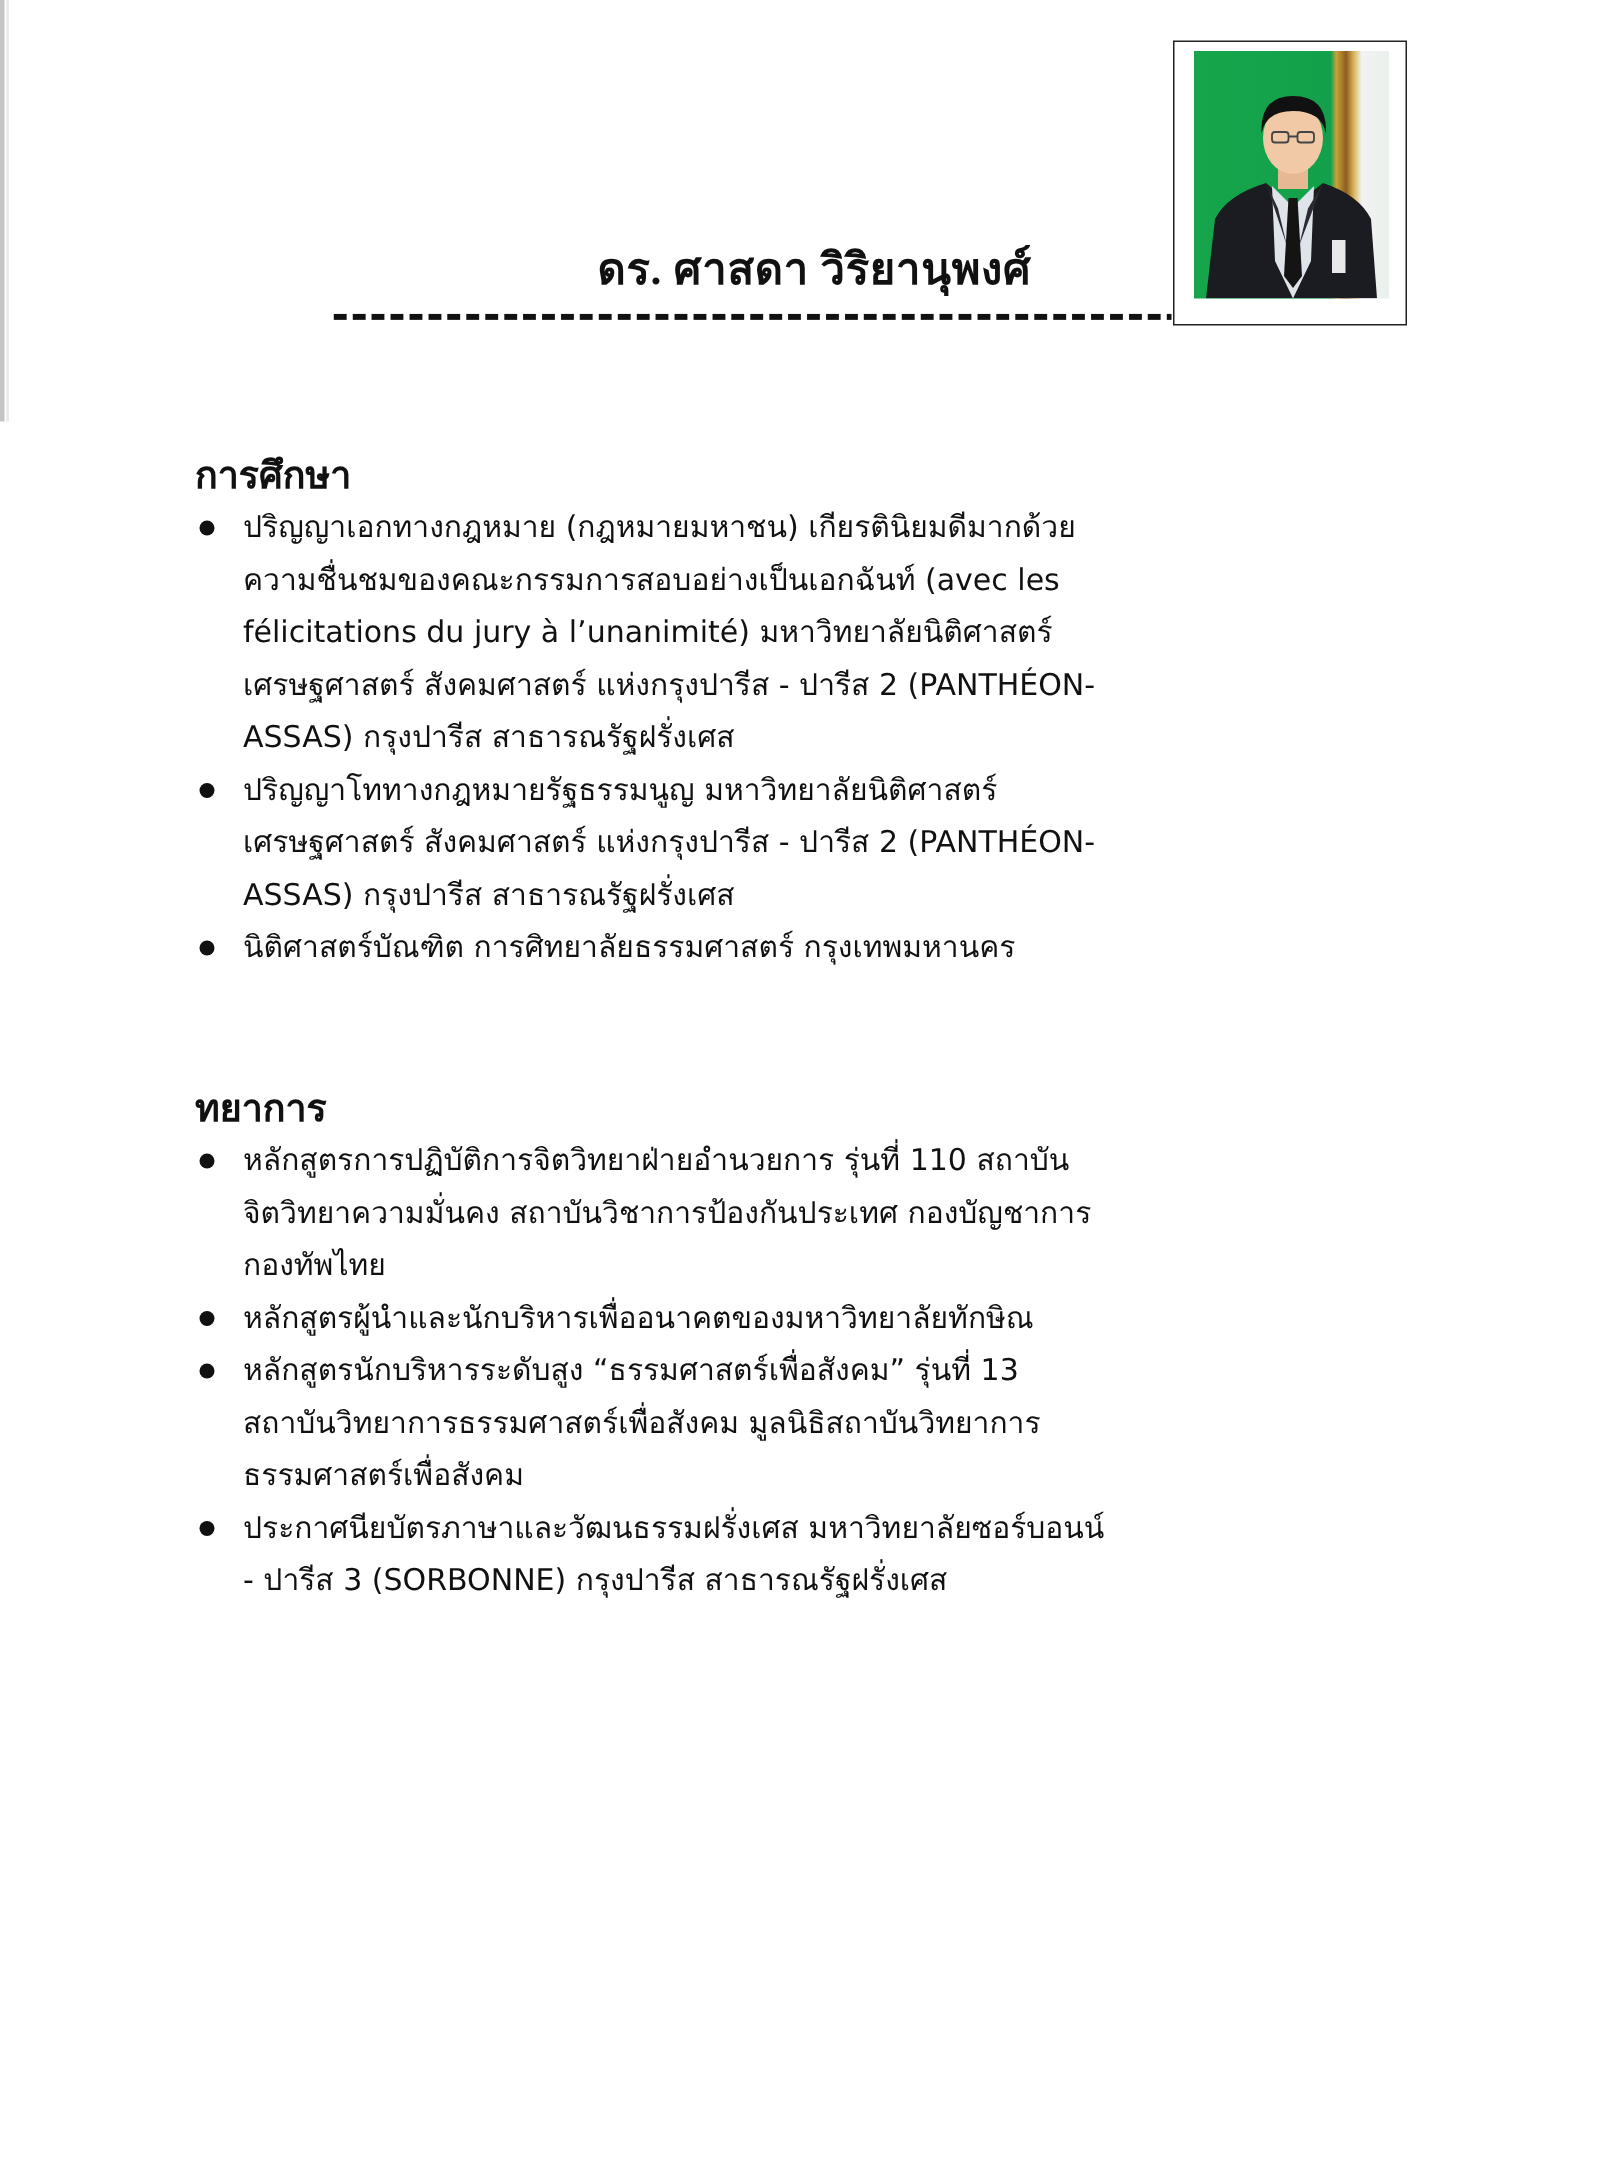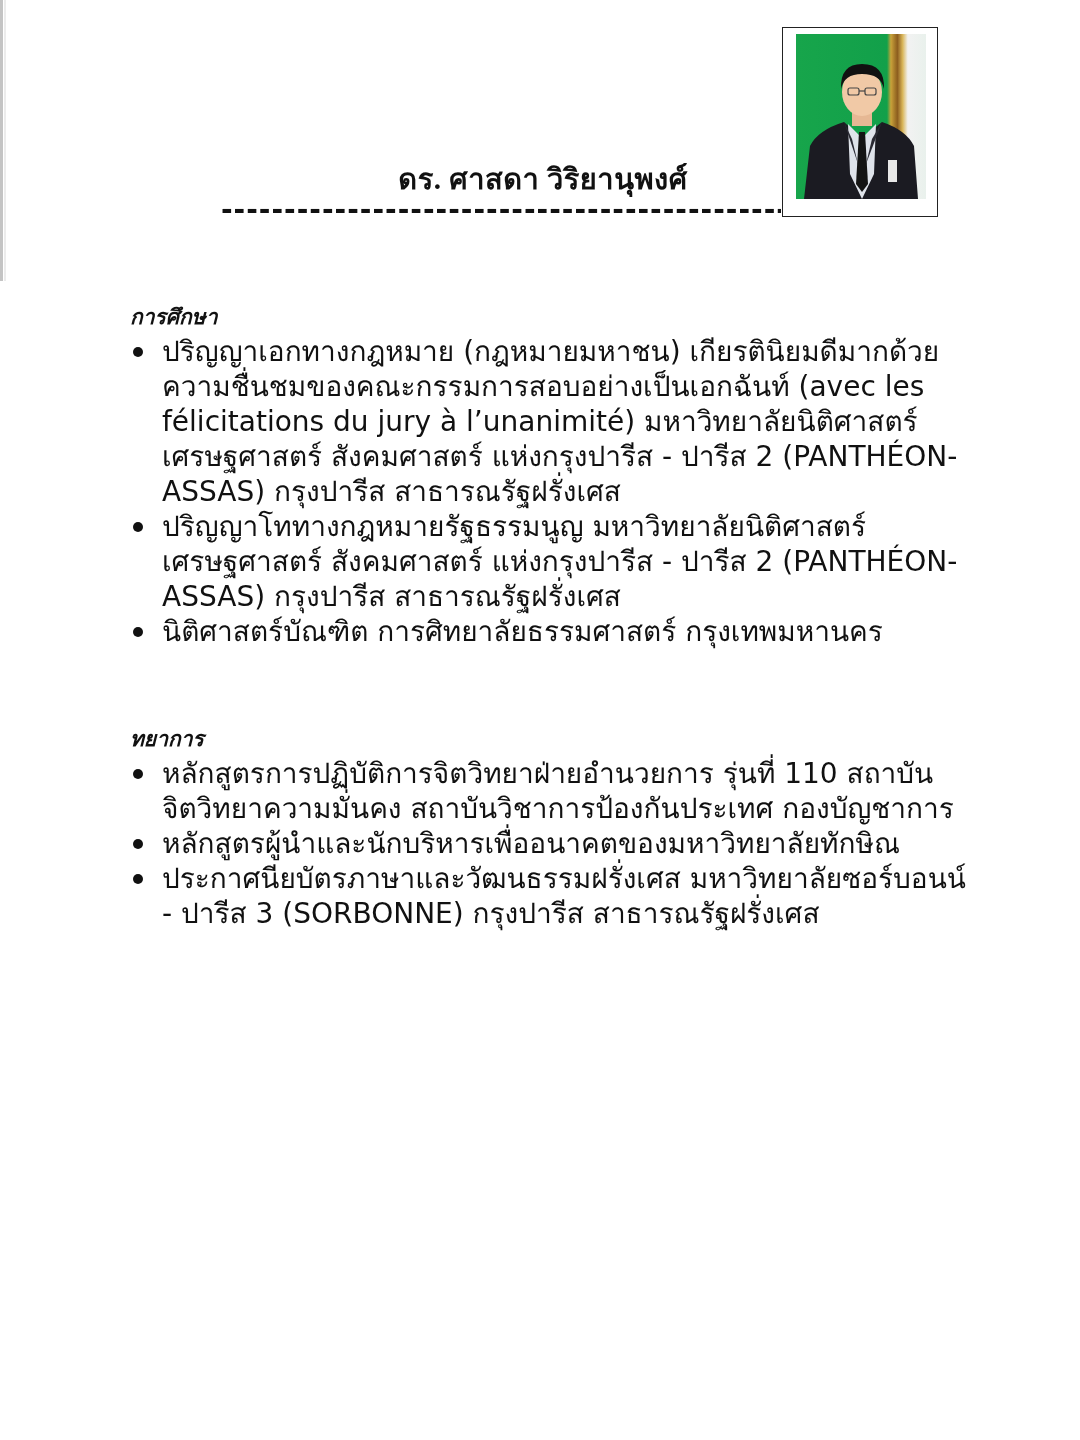--- a/index.html
+++ b/index.html
@@ -78,35 +78,34 @@
       font-weight: bold;
       letter-spacing: 1px;
       line-height: 28px;
     }
     .section {
       position: absolute;
       left: 130px;
       width: 830px;
     }
     .section-heading {
-      font-size: 21px;
+      font-size: 25px;
       font-weight: bold;
       line-height: 34px;
       margin: 0;
-      font-style: italic;
     }
     ul.bullets {
       list-style: none;
       margin: 0;
       padding: 0;
     }
     ul.bullets li {
       position: relative;
       padding-left: 32px;
-      font-size: 28px;
+      font-size: 20px;
       line-height: 35px;
     }
     ul.bullets li .dot {
       position: absolute;
       left: 3px;
       top: 13px;
       width: 10px;
       height: 10px;
       border-radius: 50%;
       background: #111;
@@ -187,26 +186,35 @@
 </div>
 
 <div class="section" style="top:722px;">
   <h2 class="section-heading">ทยาการ</h2>
   <ul class="bullets">
     <li>
       <span class="dot"></span>
       <span class="txt">
         <span class="line">หลักสูตรการปฏิบัติการจิตวิทยาฝ่ายอำนวยการ รุ่นที่ 110  สถาบัน</span>
         <span class="line">จิตวิทยาความมั่นคง สถาบันวิชาการป้องกันประเทศ กองบัญชาการ</span>
+        <span class="line">กองทัพไทย</span>
       </span>
     </li>
     <li>
       <span class="dot"></span>
       <span class="txt">
         <span class="line">หลักสูตรผู้นำและนักบริหารเพื่ออนาคตของมหาวิทยาลัยทักษิณ</span>
+      </span>
+    </li>
+    <li>
+      <span class="dot"></span>
+      <span class="txt">
+        <span class="line">หลักสูตรนักบริหารระดับสูง “ธรรมศาสตร์เพื่อสังคม” รุ่นที่ 13</span>
+        <span class="line">สถาบันวิทยาการธรรมศาสตร์เพื่อสังคม มูลนิธิสถาบันวิทยาการ</span>
+        <span class="line">ธรรมศาสตร์เพื่อสังคม</span>
       </span>
     </li>
     <li>
       <span class="dot"></span>
       <span class="txt">
         <span class="line">ประกาศนียบัตรภาษาและวัฒนธรรมฝรั่งเศส มหาวิทยาลัยซอร์บอนน์</span>
         <span class="line">- ปารีส 3 (SORBONNE) กรุงปารีส สาธารณรัฐฝรั่งเศส</span>
       </span>
     </li>
   </ul>

